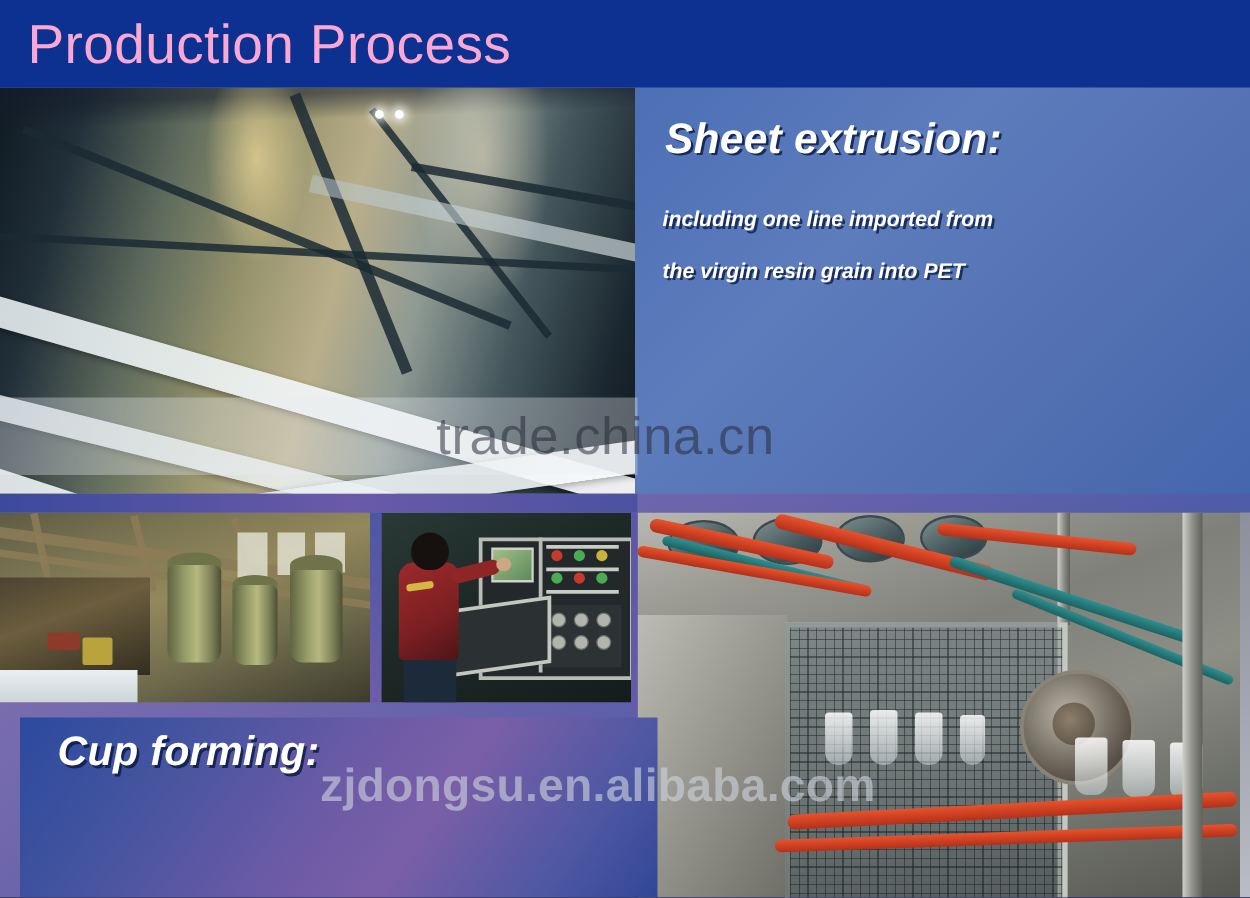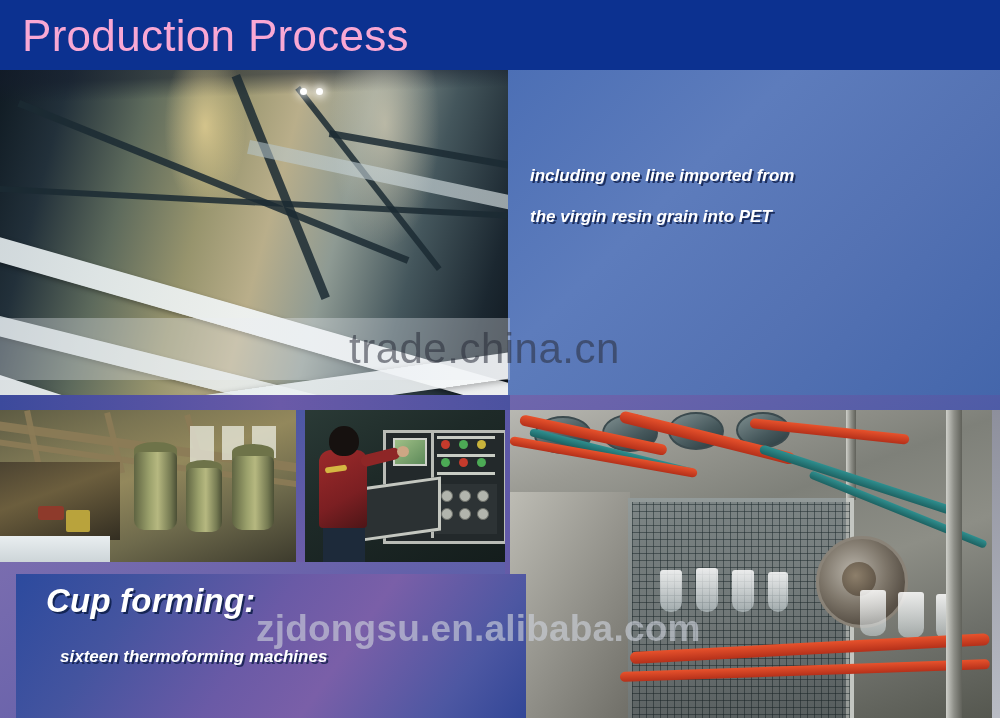--- a/index.html
+++ b/index.html
@@ -326,30 +326,30 @@
     <div class="hose ho-red h6"></div>
     <div class="post p1"></div>
   </div>
 
   <div class="gap gap-h"></div>
   <div class="gap gap-v1"></div>
   <div class="gap gap-v2"></div>
   <div class="gap gap-right-edge"></div>
 
   <div class="panel-right">
+    <div class="panel-heading">Sheet extrusion:</div>
     <div class="panel-lines">
       <div class="ln">including one line imported from</div>
       <div class="ln">the virgin resin grain into PET</div>
     </div>
   </div>
 
   <div class="panel-bottom">
     <div class="panel-heading">Cup forming:</div>
     <div class="panel-lines">
-      <div class="ln">sixteen thermoforming machines</div>
     </div>
   </div>
 
   <div class="wm wm-trade">trade.china.cn</div>
 
   <div class="wm wm-dongsu">zjdongsu.en.alibaba.com</div>
 
 </div>
 
 </body></html>

